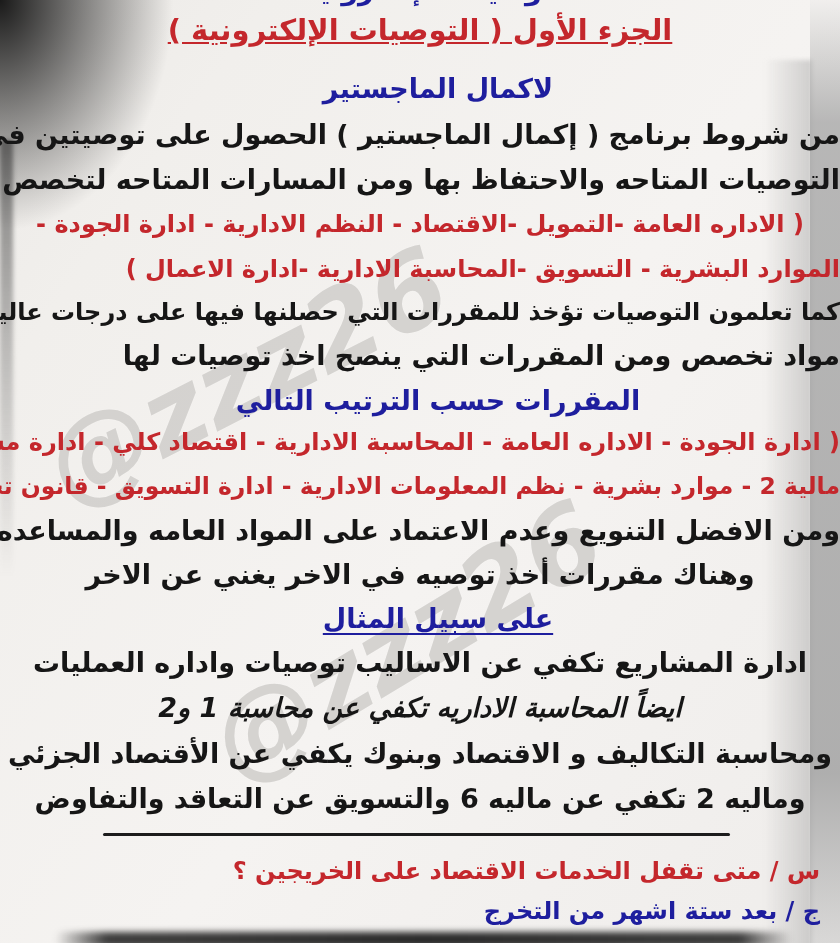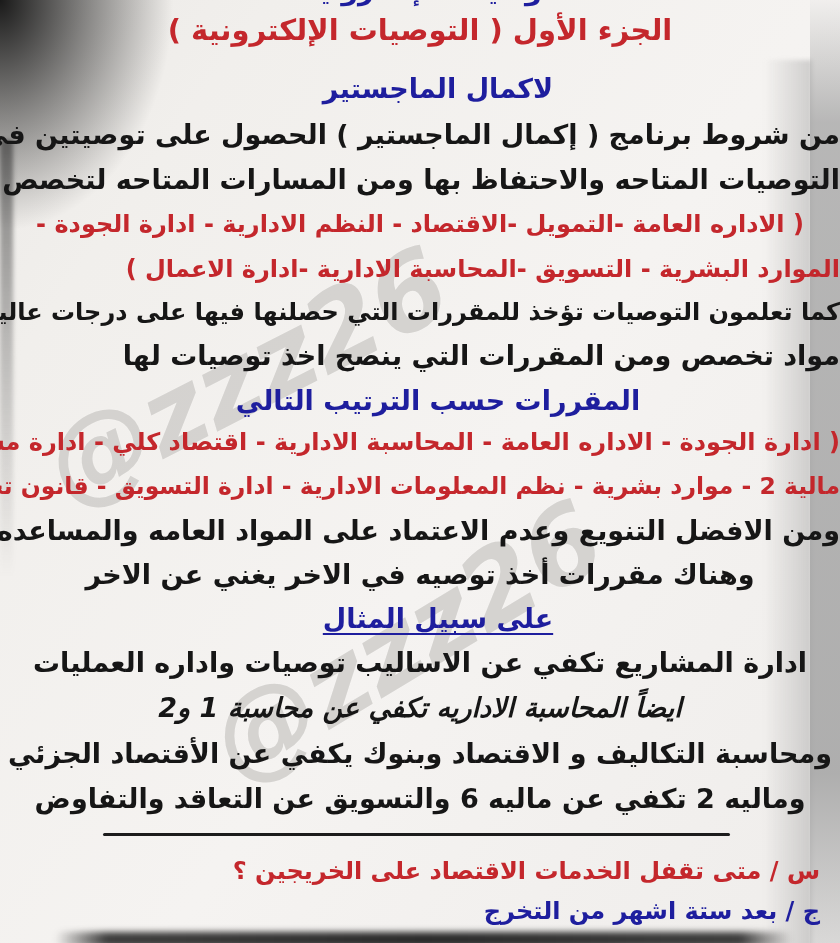--- a/index.html
+++ b/index.html
@@ -13,21 +13,21 @@
     background:linear-gradient(125deg,#eceae7 0%,var(--page_bg) 18%,#f5f3f1 55%,#efedeb 100%);
     font-family:"DejaVu Sans",sans-serif; font-weight:bold;
   }
   .line{
     position:absolute; left:0; right:0; text-align:center; direction:rtl;
     white-space:nowrap; line-height:1.25; letter-spacing:0;
   }
   .red{color:var(--red);} .blue{color:var(--blue);padding-left:36px;} .black{color:var(--black);}
   .underline{text-decoration:underline; text-decoration-thickness:2px; text-underline-offset:5px;}
   .right-align{text-align:right; padding-right:20px;}
-  .fs29{font-size:29px;} .fs27{font-size:27px;} .fs26{font-size:24px;} .fs24{font-size:23.5px;}
+  .fs29{font-size:29px;text-decoration:underline;} .fs27{font-size:27px;} .fs26{font-size:24px;} .fs24{font-size:23.5px;}
   .divider{
     position:absolute; top:833px; left:103px; width:627px; height:3px;
     background:#1c1c1c; border-radius:2px;
   }
   .watermark{
     position:absolute; direction:ltr; font-size:105px; font-weight:bold; font-style:italic;
     color:var(--watermark_gray); opacity:0.75; white-space:nowrap; pointer-events:none;
     text-shadow:0 0 2px rgba(255,255,255,0.3);
   }
   .wm1{left:30px; top:315px; transform:rotate(-27deg);}

